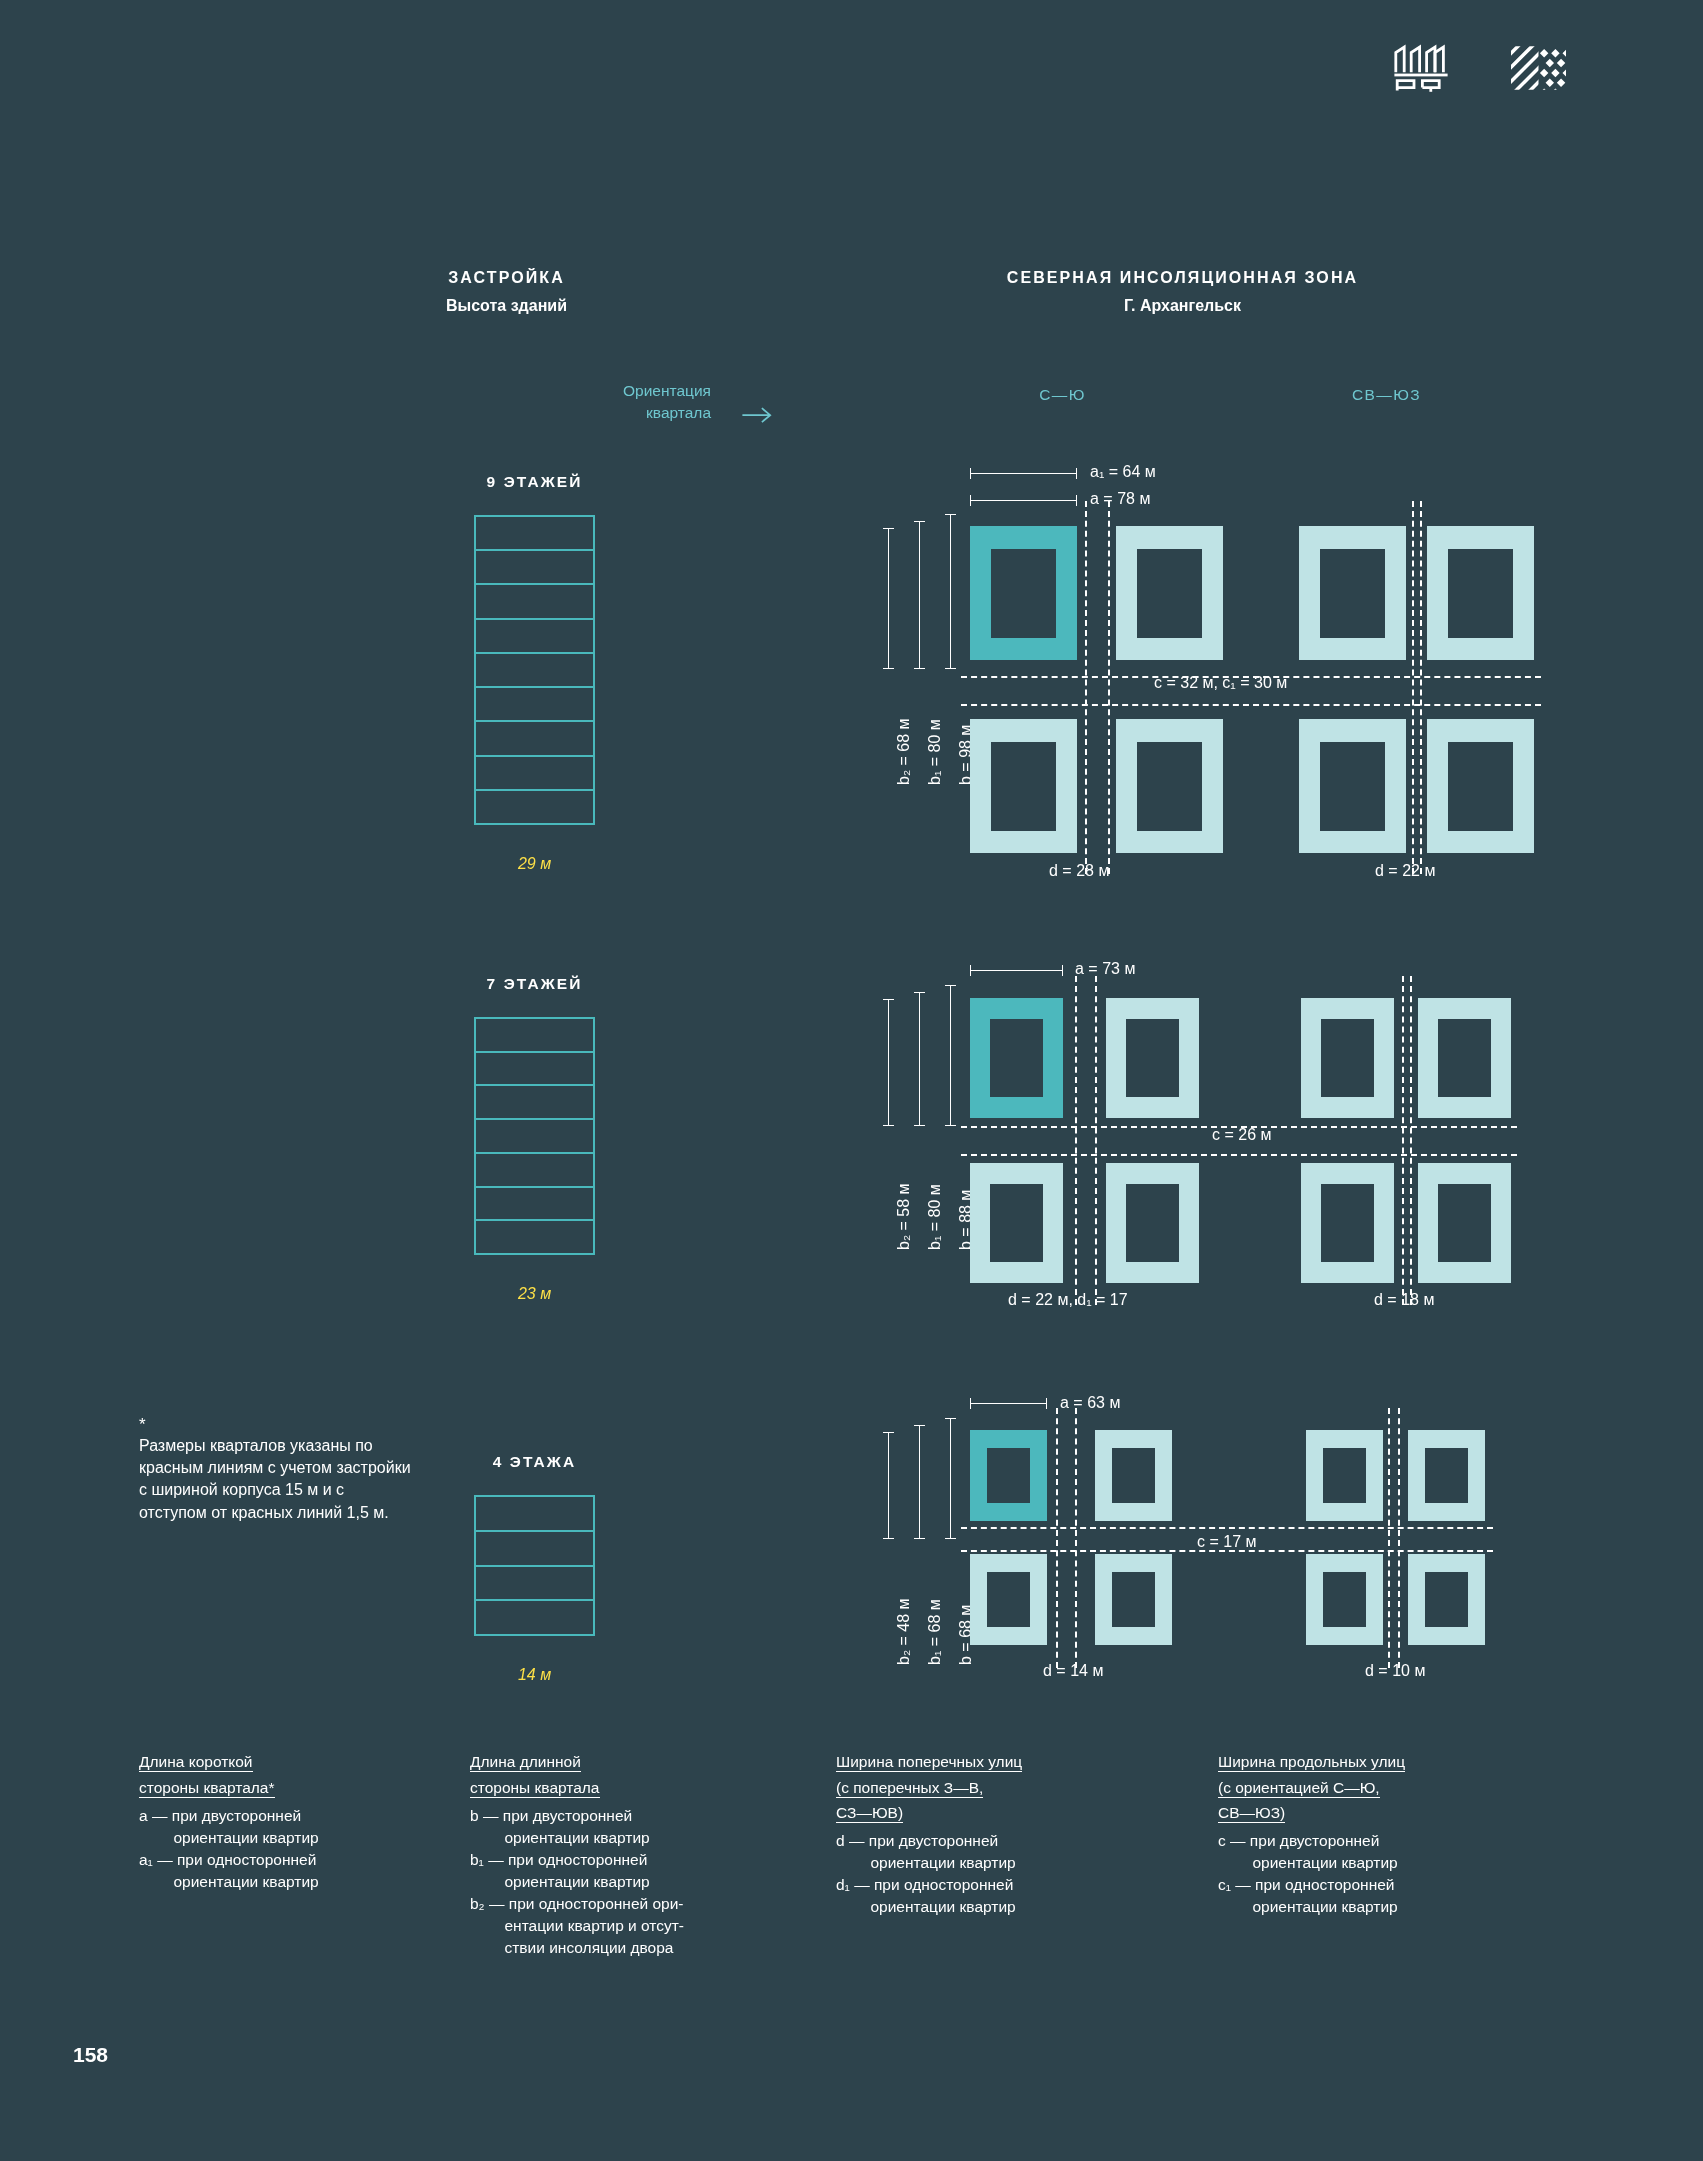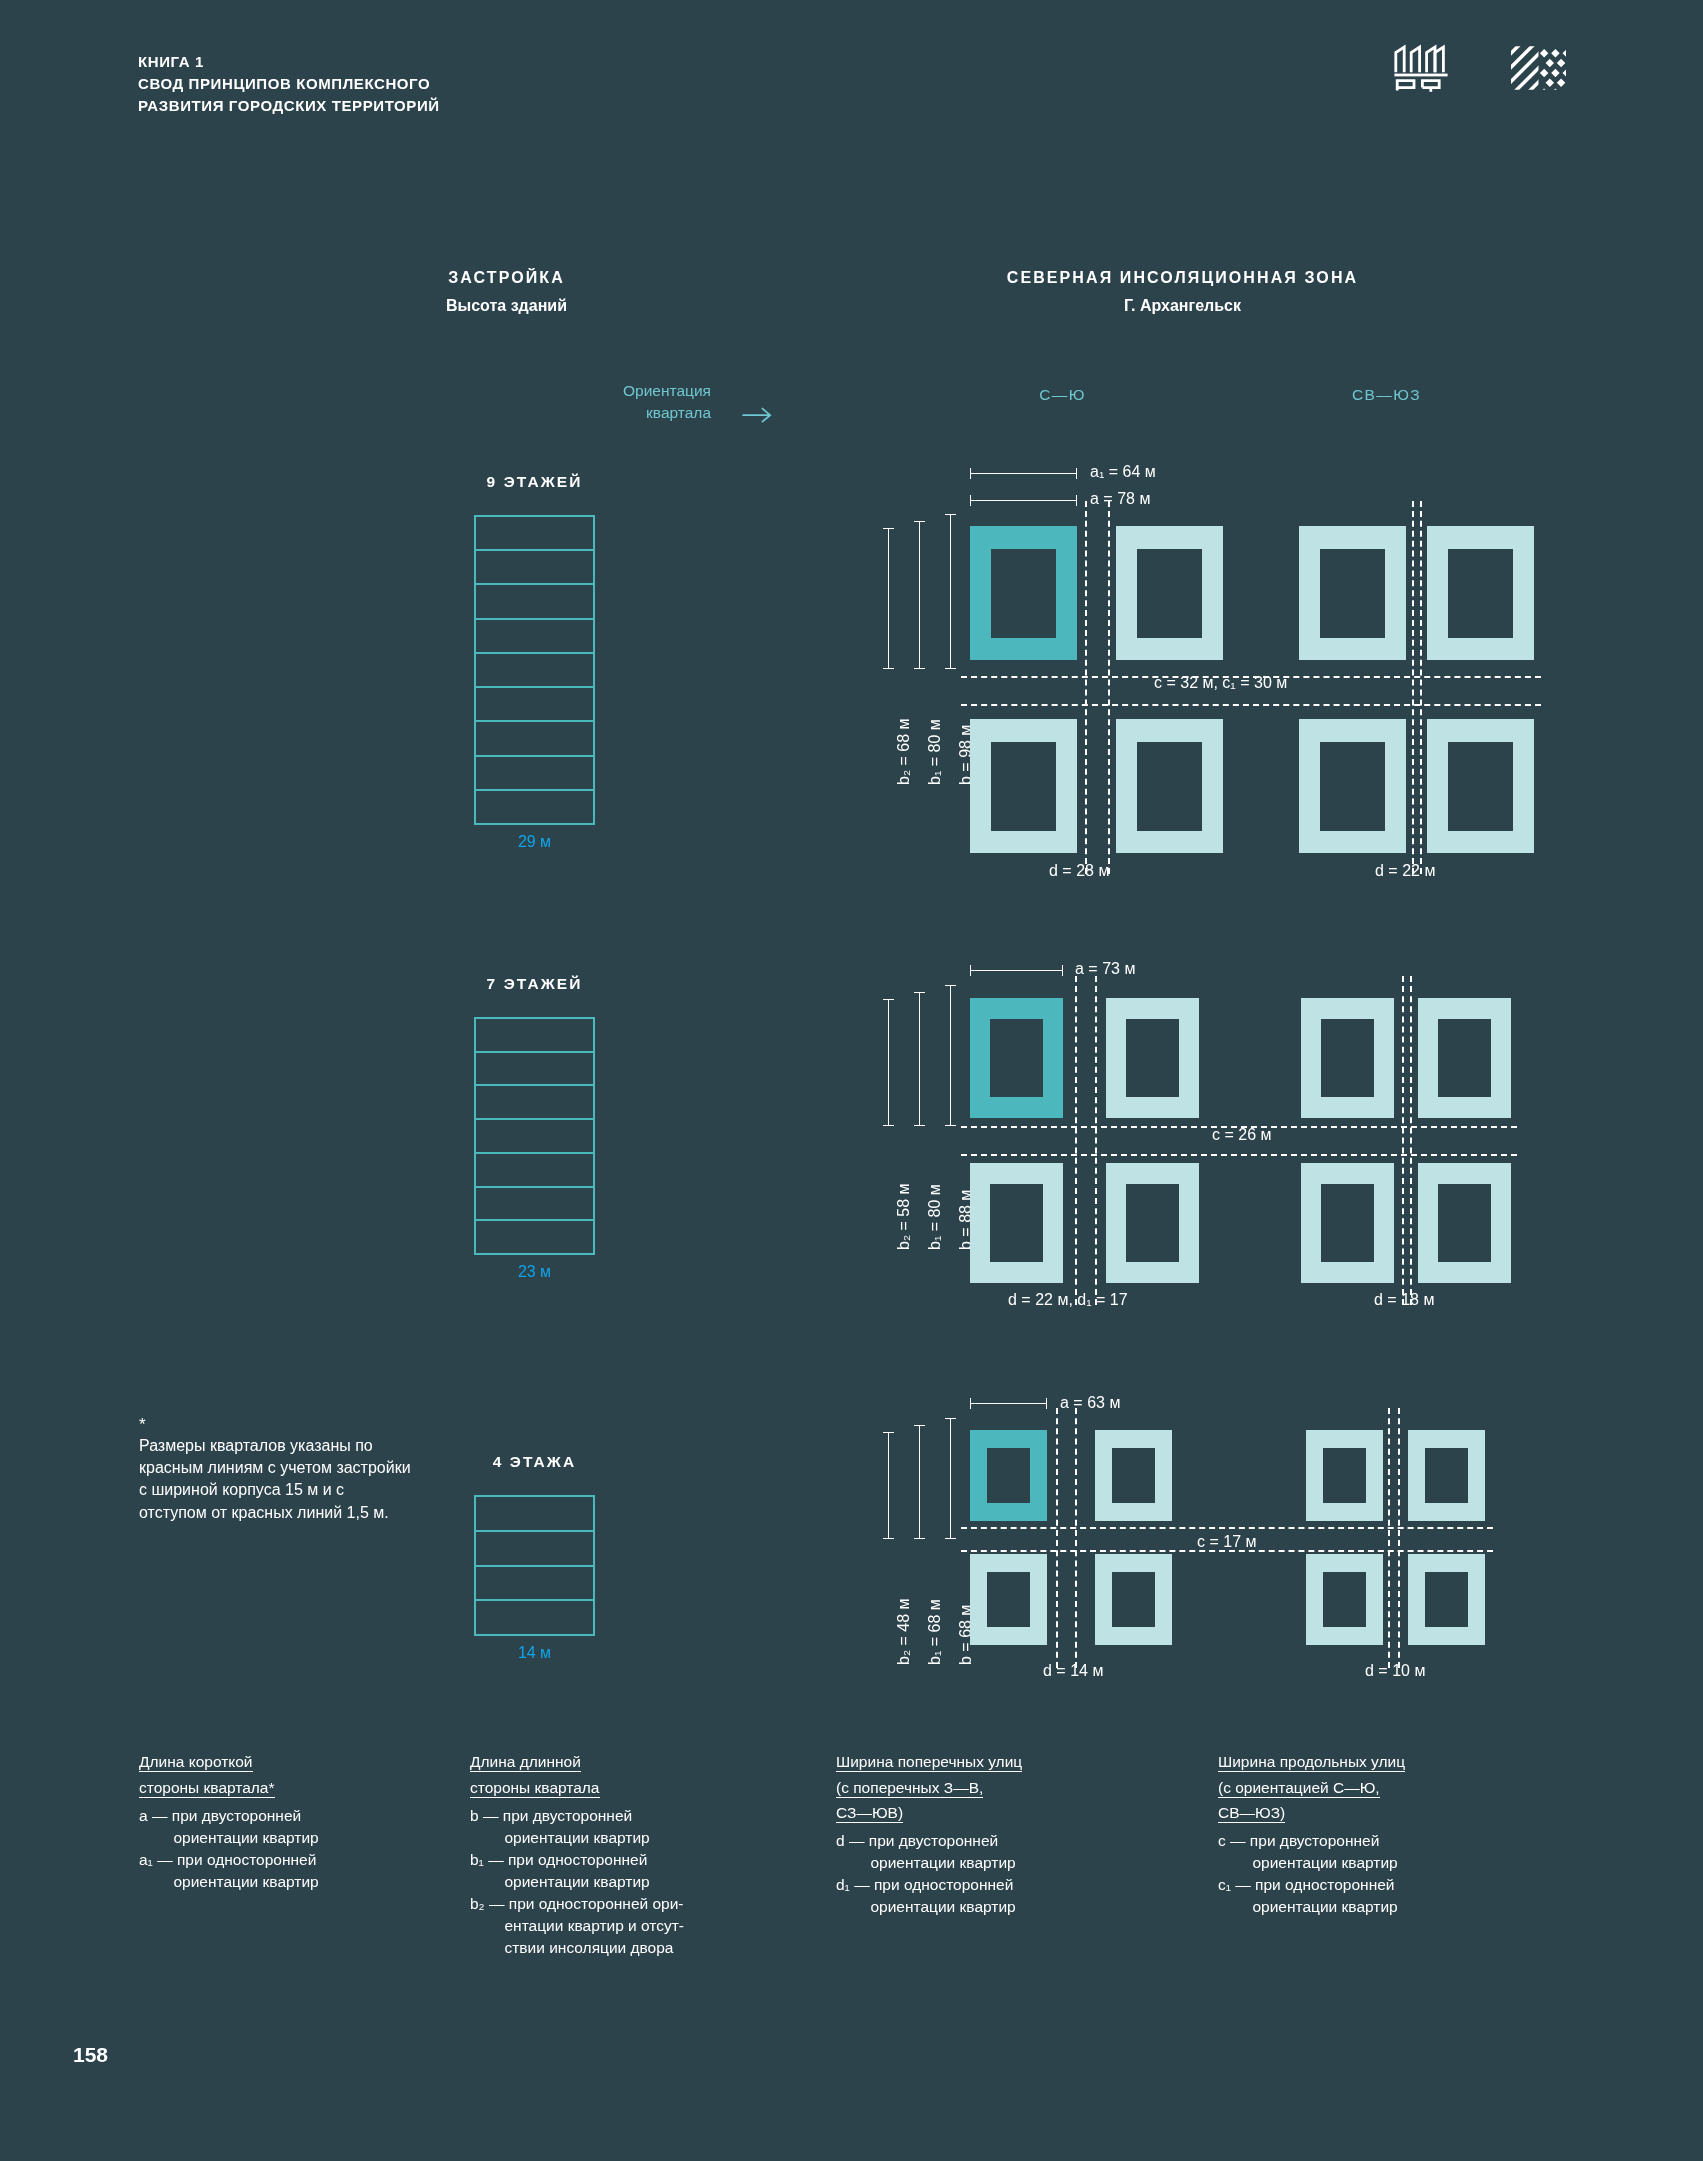--- a/index.html
+++ b/index.html
@@ -118,24 +118,25 @@
     display: flex;
     flex-direction: column;
   }
   .bld .stack .floor {
     flex: 1 1 0;
     border-bottom: 2.1px solid #49b9bc;
     box-sizing: border-box;
   }
   .bld .stack .floor:last-child { border-bottom: none; }
   .bld .height-label {
-    margin-top: 8px;
+    margin-top: 30px;
     font-size: 16px;
-    color: #0ea5e9;
-    white-space: nowrap;
+    color: #fde047;
+    white-space: nowrap;
+    font-style: italic;
   }
   #bld-0 { left: 422px; top: 473px; width: 225px; }
   #bld-1 { left: 422px; top: 975px; width: 225px; }
   #bld-2 { left: 422px; top: 1453px; width: 225px; }
   #bld-0 .stack { width: 121px; height: 310px; }
   #bld-1 .stack { width: 121px; height: 238px; }
   #bld-2 .stack { width: 121px; height: 141px; }
 
   
   .footnote {
@@ -254,25 +255,20 @@
     font-size: 21px;
     font-weight: 700;
     color: #ffffff;
   }
 </style>
 </head>
 <body>
 
 <div class="page">
 
-  <div class="header-title">
-    <div>КНИГА 1</div>
-    <div>СВОД ПРИНЦИПОВ КОМПЛЕКСНОГО</div>
-    <div>РАЗВИТИЯ ГОРОДСКИХ ТЕРРИТОРИЙ</div>
-  </div>
 
   <div class="logos">
     <svg class="logo-domrf" viewBox="0 0 80 68">
       <g fill="none" stroke="#ffffff" stroke-width="4">
         <path d="M4 40 V12 L16 4 V40"></path>
         <path d="M26 40 V12 L38 4 L38 40"></path>
         <path d="M48 40 V12 L60 4 V40"></path>
         <path d="M60 40 V12 L72 4 V40"></path>
       </g>
       <rect x="2" y="42" width="76" height="4" fill="#ffffff"></rect>

